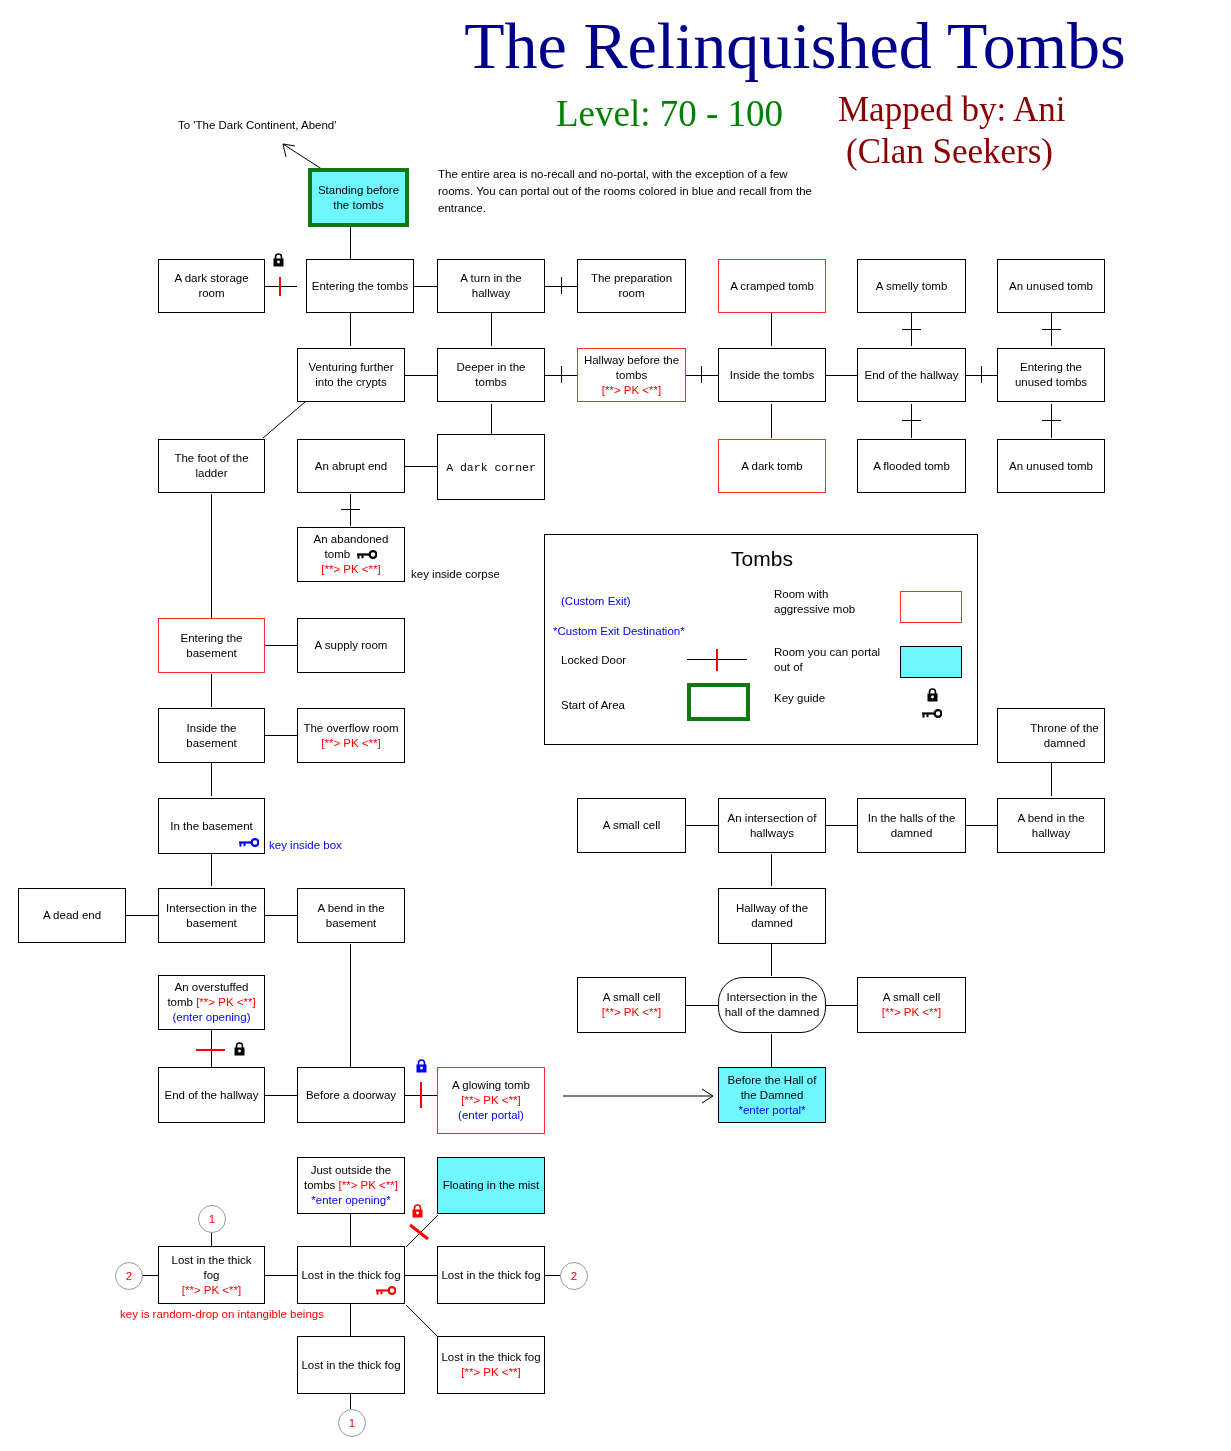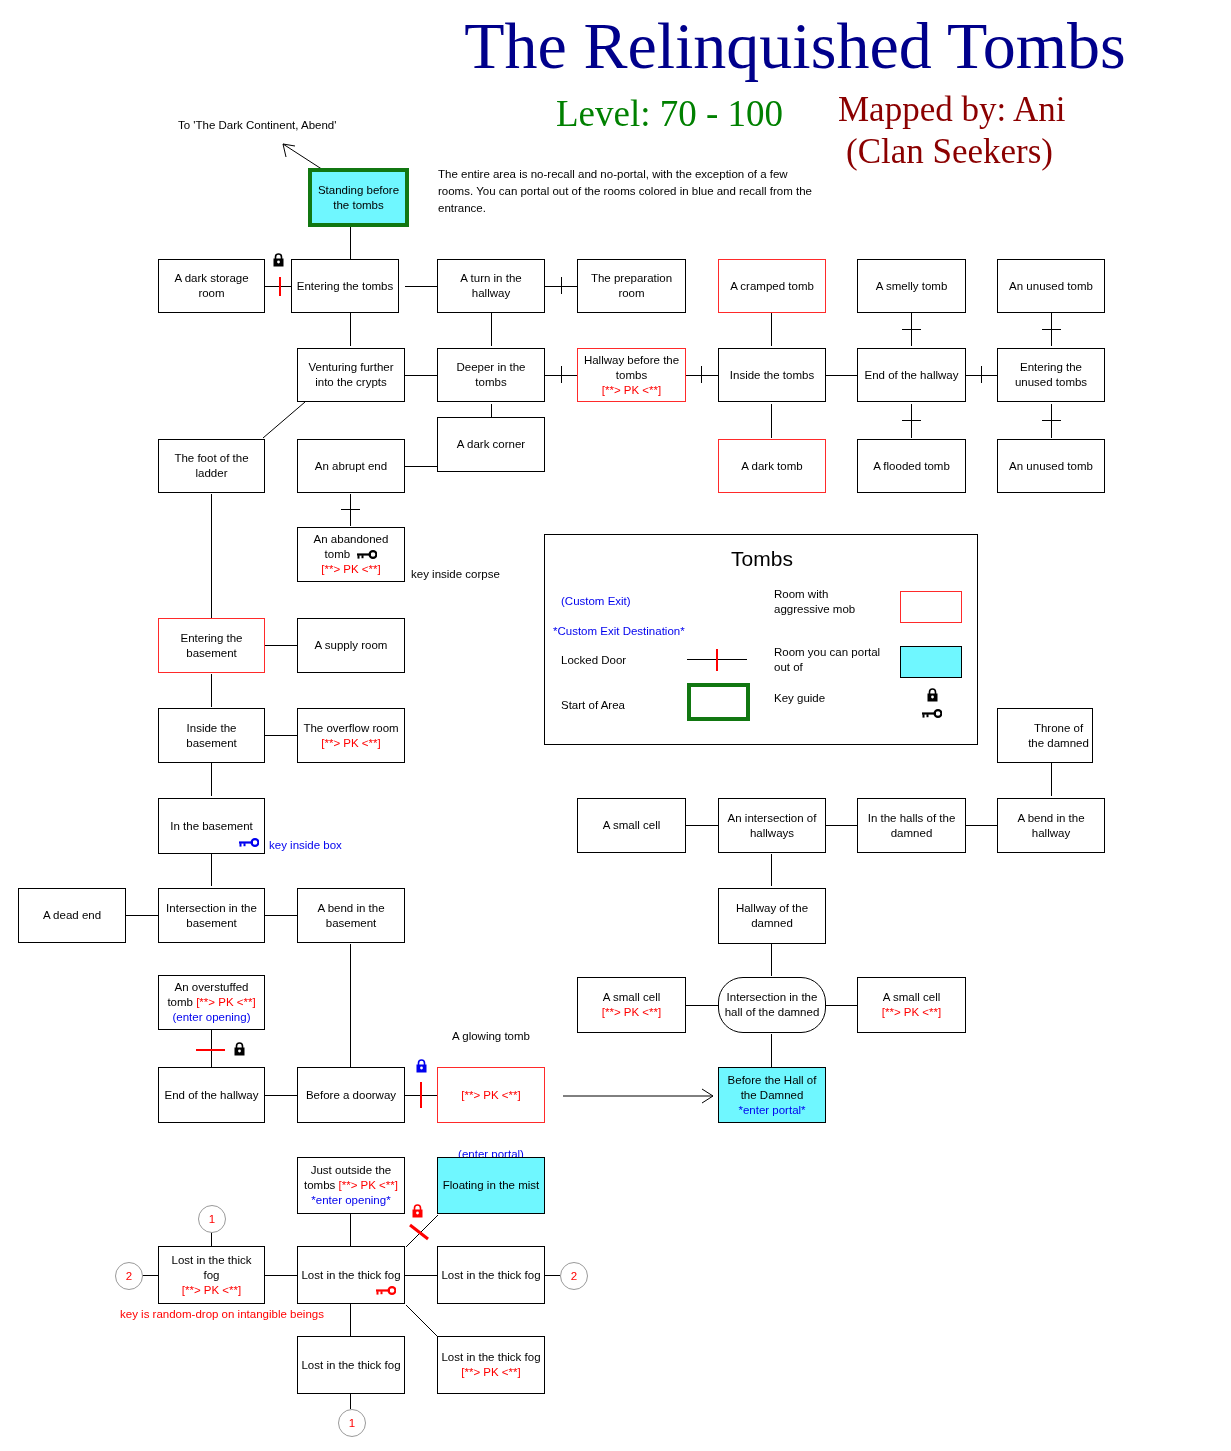--- a/index.html
+++ b/index.html
@@ -221,21 +221,21 @@
     <circle cx="6.5" cy="9" r="1.4" fill="#fff"></circle>
   </svg>
 
   <div class="room start" style="left:300px;top:168px;width:101px;height:59px;margin-left:8px;">
     <span class="rname">Standing before the tombs</span>
   </div>
 
   <div class="room" style="left:158px;top:259px;width:107px;height:54px;">
     <span class="rname">A dark storage room</span>
   </div>
-  <div class="room" style="left:291px;top:259px;width:108px;height:54px;">
+  <div class="room" style="left:306px;top:259px;width:108px;height:54px;">
     <span class="rname">Entering the tombs</span>
   </div>
   <div class="room" style="left:437px;top:259px;width:108px;height:54px;">
     <span class="rname">A turn in the hallway</span>
   </div>
   <div class="room" style="left:577px;top:259px;width:109px;height:54px;">
     <span class="rname">The preparation room</span>
   </div>
   <div class="room mob" style="left:718px;top:259px;width:108px;height:54px;">
     <span class="rname">A cramped tomb</span>
@@ -266,21 +266,21 @@
   <div class="room" style="left:997px;top:348px;width:108px;height:54px;">
     <span class="rname">Entering the unused tombs</span>
   </div>
 
   <div class="room" style="left:158px;top:439px;width:107px;height:54px;">
     <span class="rname">The foot of the ladder</span>
   </div>
   <div class="room" style="left:297px;top:439px;width:108px;height:54px;">
     <span class="rname">An abrupt end</span>
   </div>
-  <div class="room" style="left:437px;top:417px;width:108px;height:55px;">
+  <div class="room" style="left:437px;top:434px;width:108px;height:66px;font-family:Liberation Mono, monospace;">
     <span class="rname">A dark corner</span>
   </div>
   <div class="room mob" style="left:718px;top:439px;width:108px;height:54px;">
     <span class="rname">A dark tomb</span>
   </div>
   <div class="room" style="left:857px;top:439px;width:109px;height:54px;">
     <span class="rname">A flooded tomb</span>
   </div>
   <div class="room" style="left:997px;top:439px;width:108px;height:54px;">
     <span class="rname">An unused tomb</span>
@@ -340,27 +340,27 @@
       <span class="pk">[**&gt; PK &lt;**]</span>
     </span>
     <span class="cx">(enter opening)</span>
   </div>
   <div class="room" style="left:158px;top:1067px;width:107px;height:56px;">
     <span class="rname">End of the hallway</span>
   </div>
   <div class="room" style="left:297px;top:1067px;width:108px;height:56px;">
     <span class="rname">Before a doorway</span>
   </div>
-  <div class="room mob" style="left:437px;top:1067px;width:108px;height:56px;gap:44px;">
+  <div class="room mob" style="left:437px;top:1067px;width:108px;height:67px;">
     <span class="rname">A glowing tomb</span>
     <span class="pk">[**&gt; PK &lt;**]</span>
     <span class="cx">(enter portal)</span>
   </div>
 
-  <div class="room" style="left:997px;top:708px;width:96px;height:55px;padding-left:30px;">
+  <div class="room" style="left:997px;top:708px;width:108px;height:55px;padding-left:30px;">
     <span class="rname">Throne of the damned</span>
   </div>
   <div class="room" style="left:577px;top:798px;width:109px;height:55px;">
     <span class="rname">A small cell</span>
   </div>
   <div class="room" style="left:718px;top:798px;width:108px;height:55px;">
     <span class="rname">An intersection of hallways</span>
   </div>
   <div class="room" style="left:857px;top:798px;width:109px;height:55px;">
     <span class="rname">In the halls of the damned</span>

